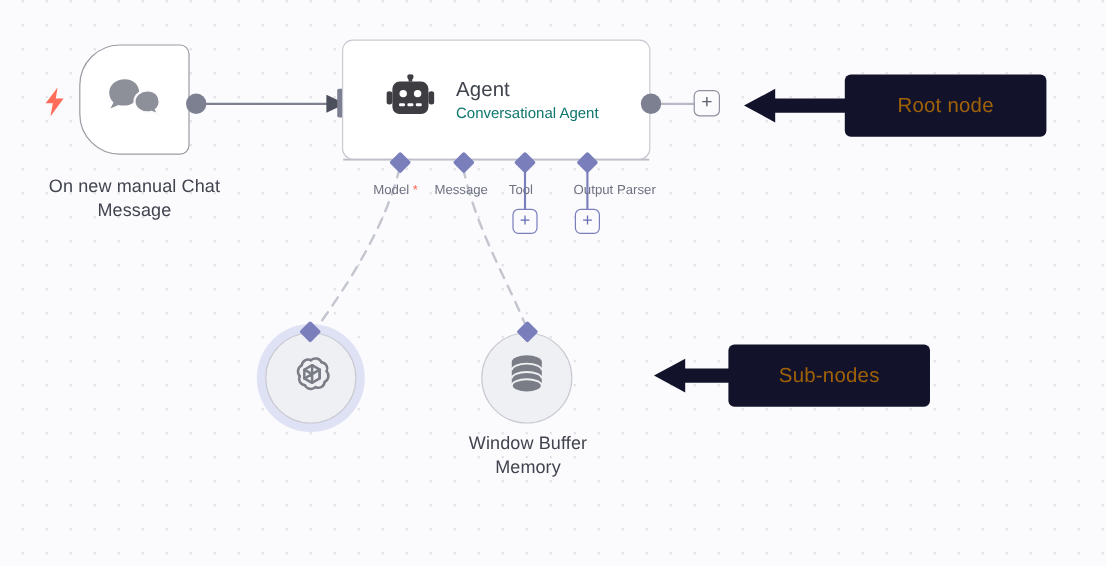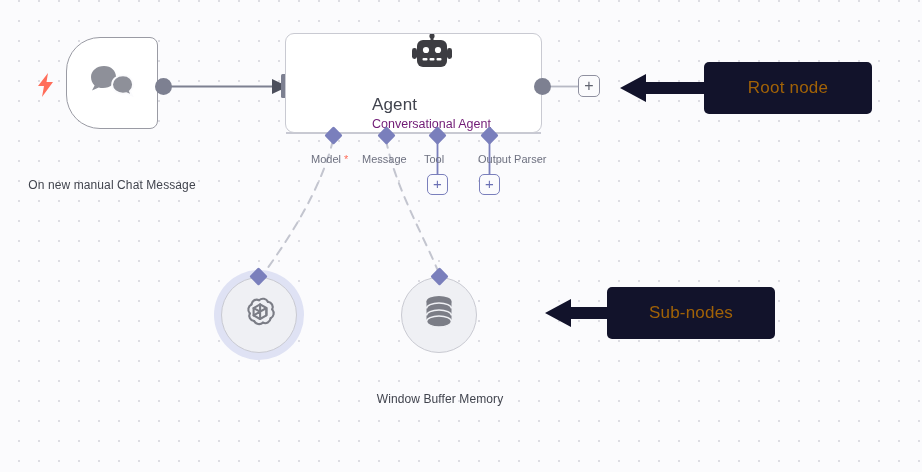--- a/index.html
+++ b/index.html
@@ -33,25 +33,24 @@
     left: 0; top: 0;
     width: 922px; height: 472px;
     pointer-events: none;
   }
 
   
   .node-label {
     position: absolute;
     text-align: center;
     color: #41444e;
-    font-size: 12px;
+    font-size: 15px;
     line-height: 20px;
     letter-spacing: .1px;
     white-space: pre-line;
-    margin-top: 29px;
   }
 
   
   #trigger-node {
     position: absolute;
     left: 66px; top: 37px;
     width: 92px; height: 92px;
     background: #fff;
     border: 1.6px solid #9a9ba4;
     border-radius: 34px 8px 8px 34px;
@@ -75,32 +74,31 @@
     position: absolute;
     left: 285px; top: 33px;
     width: 257px; height: 100px;
     background: #fff;
     border: 1.4px solid #c9cad2;
     border-radius: 9px;
     display: flex;
     align-items: center;
     padding-left: 36px;
     gap: 18px;
-    flex-direction: column;
   }
   .agent-text { display: flex; flex-direction: column; justify-content: center; }
   .agent-title {
     font-size: 17px;
     color: #41444e;
     line-height: 21px;
     letter-spacing: .1px;
   }
   .agent-sub {
     font-size: 12.5px;
-    color: #701a75;
+    color: #0f766e;
     line-height: 17px;
     margin-top: 1px;
   }
 
   
   .out-dot {
     position: absolute;
     width: 17px; height: 17px;
     border-radius: 50%;
     background: #7d8091;

